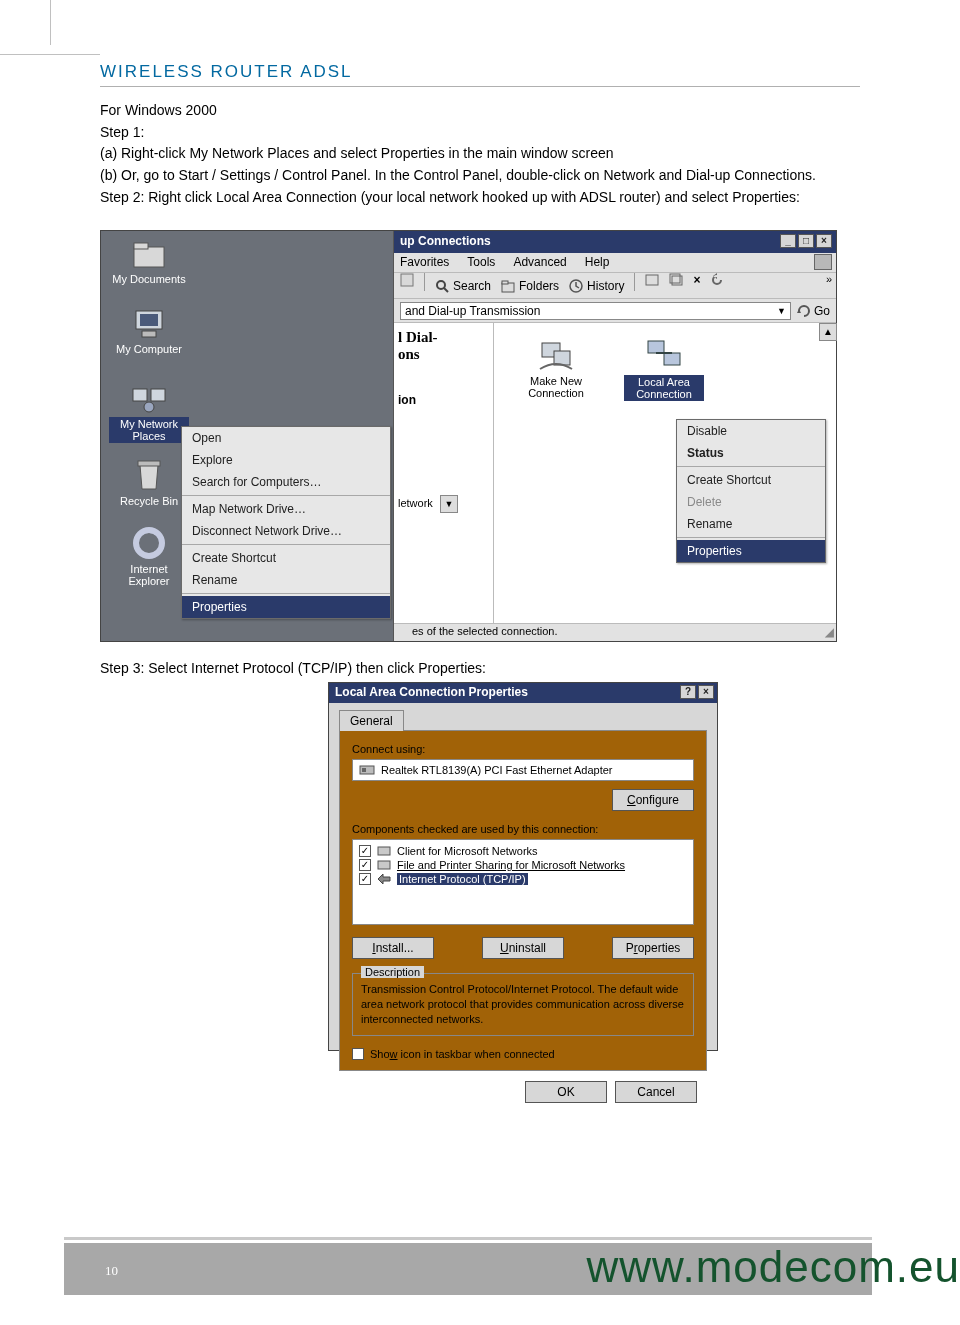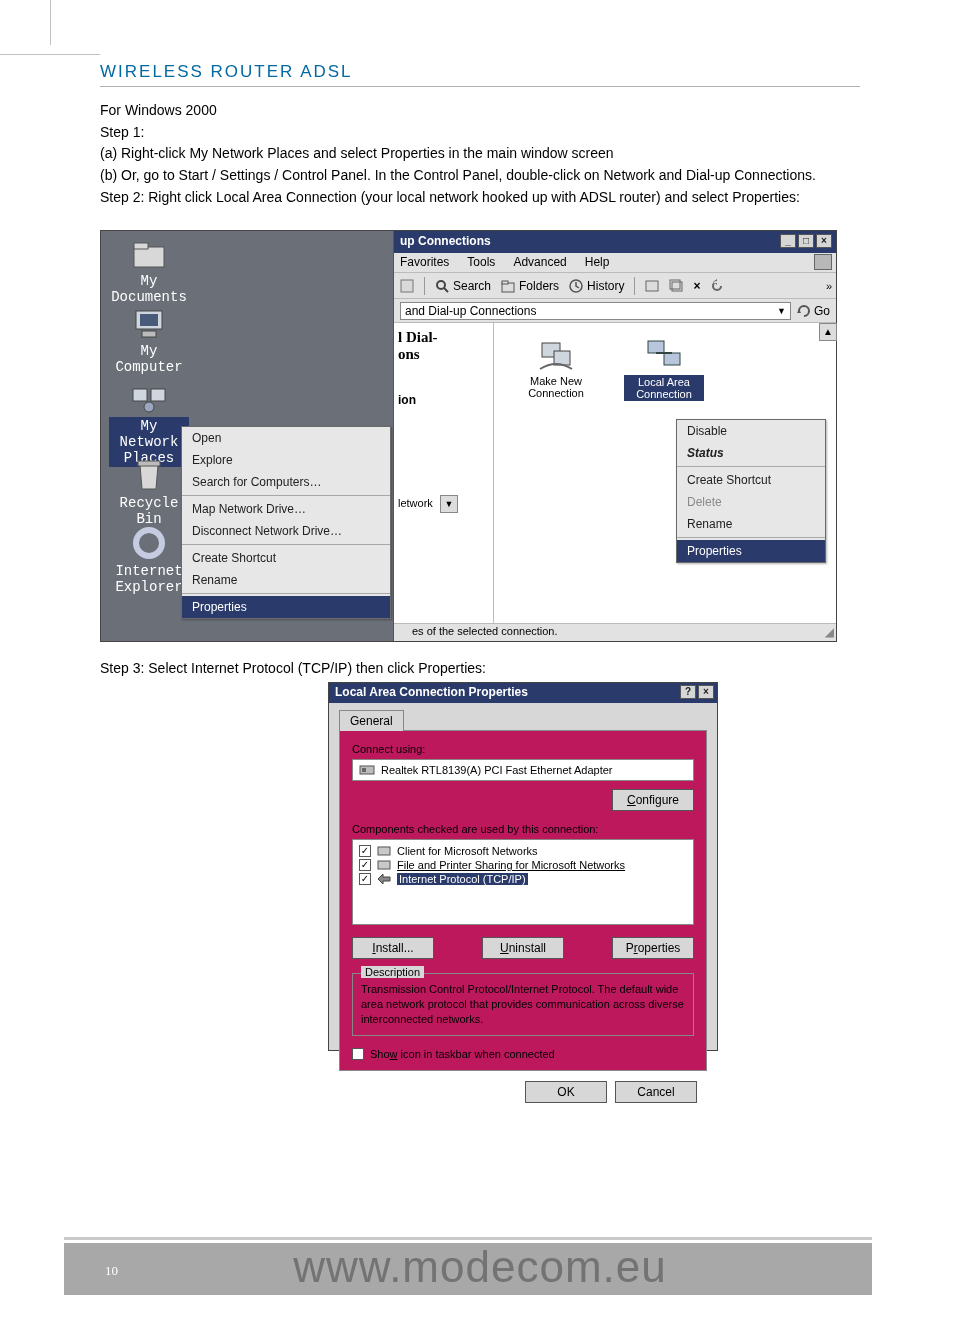--- a/index.html
+++ b/index.html
@@ -22,41 +22,41 @@
     color: #0369a1;
   }
   .title-underline { position: absolute; top: 86px; left: 100px; width: 760px; height: 1px; background: #b0b0b0; }
   .body-text { position: absolute; left: 100px; width: 760px; font-size: 14px; line-height: 1.55; }
   .t1 { top: 100px; }
   .step3 { top: 658px; }
 
   
   .sshot1 { position: absolute; top: 230px; left: 100px; width: 737px; height: 412px; border: 1px solid #444; }
   .desktop { position: absolute; top: 0; left: 0; width: 292px; height: 100%; background: #6b7078; }
-  .dicon { position: absolute; width: 80px; text-align: center; color: #fff; font-size: 14px; font-family: Liberation Mono, monospace; }
+  .dicon { position: absolute; width: 80px; text-align: center; color: #fff; font-size: 11px; }
   .dicon .gly { display: block; margin: 0 auto 4px; }
   .di-mydocs { top: 10px; left: 8px; }
   .di-mycomp { top: 78px; left: 8px; }
   .di-mynet  { top: 152px; left: 8px; }
   .di-recy   { top: 228px; left: 8px; }
   .di-ie     { top: 296px; left: 8px; }
   .di-mynet .lbl { background: #2a3a6a; padding: 1px 3px; display: inline-block; }
 
   .ctxmenu { position: absolute; top: 195px; left: 80px; width: 210px; background: #e7e7e7; border: 1px solid #6a6a6a; font-size: 12px; box-shadow: 1px 1px 2px rgba(0,0,0,.3); }
   .ctxmenu .mi { padding: 4px 10px; color: #222; }
   .ctxmenu hr { border: none; border-top: 1px solid #a8a8a8; margin: 2px 0; }
   .ctxmenu .mi.sel { background: #2a3a6a; color: #fff; }
 
   .expwin { position: absolute; top: 0; left: 292px; right: 0; bottom: 0; background: #e2e2e2; border-left: 1px solid #555; }
   .titlebar { height: 22px; background: #2a3a6a; color: #fff; font-size: 12px; font-weight: bold; padding: 3px 6px; position: relative; }
   .winbtns { position: absolute; right: 4px; top: 3px; display: flex; gap: 2px; }
   .winbtn { width: 16px; height: 14px; background: #d6d6d6; border: 1px solid #555; font-size: 10px; text-align: center; line-height: 12px; font-weight: bold; color: #222; }
   .menubar { height: 20px; background: #e2e2e2; font-size: 12px; padding: 2px 6px; display: flex; gap: 18px; border-bottom: 1px solid #bbb; position: relative; }
   .menubar .logo { position: absolute; right: 4px; top: 1px; width: 18px; height: 16px; background: #b8b8b8; border: 1px solid #666; }
-  .toolbar { height: 26px; background: #e2e2e2; border-bottom: 1px solid #bbb; display: flex; align-items: center; gap: 10px; padding: 0 6px; font-size: 12px; position: relative; }
+  .toolbar { height: 26px; background: #e2e2e2; border-bottom: 1px solid #bbb; display: flex; gap: 10px; padding: 0 6px; font-size: 12px; position: relative; }
   .tbtn { display: flex; align-items: center; gap: 4px; }
   .tsep { width: 1px; height: 18px; background: #999; }
   .chev { position: absolute; right: 4px; font-size: 11px; }
   .addrbar { height: 24px; background: #e2e2e2; border-bottom: 1px solid #bbb; display: flex; align-items: center; padding: 0 6px; font-size: 12px; gap: 6px; }
   .addrfield { flex: 1; background: #fff; border: 1px solid #888; height: 18px; padding: 1px 4px; display: flex; align-items: center; justify-content: space-between; }
   .addrfield .dd { font-size: 9px; }
   .gobtn { display: flex; align-items: center; gap: 3px; }
 
   .expbody { position: absolute; top: 92px; left: 0; right: 0; bottom: 18px; background: #fff; display: flex; }
   .leftpane { width: 100px; border-right: 1px solid #bbb; padding: 6px 4px; font-size: 12px; }
@@ -69,51 +69,51 @@
   .c-make { left: 22px; }
   .c-lac  { left: 130px; }
   .c-lac .lbl { background: #2a3a6a; color: #fff; padding: 1px 3px; display: inline-block; }
   .scroll-up { position: absolute; top: 0; right: -1px; width: 18px; height: 18px; background: #ddd; border: 1px solid #888; text-align: center; font-size: 10px; line-height: 16px;}
   .statusbar { position: absolute; bottom: 0; left: 0; right: 0; height: 18px; background: #e2e2e2; border-top: 1px solid #bbb; font-size: 11px; padding: 1px 18px; }
   .grip { position: absolute; right: 2px; bottom: 2px; color: #888; font-size: 12px; }
 
   .ctxmenu2 { position: absolute; top: 188px; right: 10px; width: 150px; background: #e7e7e7; border: 1px solid #6a6a6a; font-size: 12px; box-shadow: 1px 1px 2px rgba(0,0,0,.3); }
   .ctxmenu2 .mi { padding: 4px 10px; color: #222; }
   .ctxmenu2 .mi.disabled { color: #8a8a8a; }
-  .ctxmenu2 .mi.bold { font-weight: bold; font-style: italic; }
+  .ctxmenu2 .mi.bold { font-weight: bold; }
   .ctxmenu2 hr { border: none; border-top: 1px solid #a8a8a8; margin: 2px 0; }
   .ctxmenu2 .mi.sel { background: #2a3a6a; color: #fff; font-weight: normal; }
 
   
   .sshot2 { position: absolute; top: 682px; left: 328px; width: 390px; height: 369px; border: 1px solid #444; background: #d7d7d7; font-size: 12px; }
   .dlg-title { height: 20px; background: #2a3a6a; color: #fff; font-weight: bold; font-size: 12px; padding: 2px 6px; position: relative; }
   .dlg-title .tbtns { position: absolute; right: 3px; top: 2px; display: flex; gap: 2px; }
   .dlg-body { padding: 6px 10px 10px; }
   .tabset .tab { display: inline-block; background: #d7d7d7; border: 1px solid #888; border-bottom: none; padding: 3px 10px; position: relative; top: 1px; }
-  .tabpane { border: 1px solid #888; background: #be185d; padding: 12px 12px 10px; }
+  .tabpane { border: 1px solid #888; background: #a16207; padding: 12px 12px 10px; }
   .grp { border: 1px solid #888; padding: 8px; position: relative; margin-top: 6px; }
   .grp-lbl { position: absolute; top: -8px; left: 8px; background: #d7d7d7; padding: 0 4px; font-size: 11px; }
   .field { background: #fff; border: 1px solid #888; padding: 3px 6px; display: flex; align-items: center; gap: 6px; }
   .btn { background: #d7d7d7; border: 1px solid #555; padding: 3px 0; text-align: center; font-size: 12px; min-width: 82px; }
   .btnrow { display: flex; justify-content: flex-end; margin-top: 8px; gap: 6px; }
   .complist { background: #fff; border: 1px solid #888; min-height: 86px; padding: 4px 6px; }
   .comp { display: flex; align-items: center; gap: 6px; font-size: 11px; padding: 1px 0; }
   .comp .cb { width: 12px; height: 12px; border: 1px solid #555; background: #fff; font-size: 10px; line-height: 10px; text-align: center; }
   .comp.sel .txt { background: #2a3a6a; color: #fff; padding: 0 2px; }
   .three-btns { display: flex; justify-content: space-between; margin-top: 12px; }
   .desc-text { font-size: 11px; line-height: 1.35; }
   .chkrow { display: flex; align-items: center; gap: 6px; margin-top: 12px; font-size: 11px; }
   .chkrow .cb { width: 12px; height: 12px; border: 1px solid #555; background: #fff; }
   .dlg-bottom { display: flex; justify-content: flex-end; gap: 8px; padding: 10px 10px 0; }
 
   
   .footer-line { position: absolute; bottom: 85px; left: 64px; width: 808px; height: 3px; background: #c9c9c9; }
   .footer-bar  { position: absolute; bottom: 30px; left: 64px; width: 808px; height: 52px; background: #a8a8a8; }
   .page-num { position: absolute; left: 105px; bottom: 46px; color: #fff; font-size: 13px; font-family: "Trebuchet MS"; }
-  .footer-url { position: absolute; left: 0; right: 0; bottom: 33px; text-align: center; color: #737373; font-size: 44px; font-family: "Trebuchet MS", sans-serif; letter-spacing: 1px; }
+  .footer-url { position: absolute; left: 0; right: 0; bottom: 33px; text-align: right; color: #14532d; font-size: 44px; font-family: "Trebuchet MS", sans-serif; letter-spacing: 1px; }
 
   .u { text-decoration: underline; }
   .gicon { width: 14px; height: 14px; display: inline-block; }
 </style>
 </head>
 <body>
 
 <div class="top-line-v"></div>
 <div class="top-line-h"></div>
 
@@ -234,21 +234,21 @@
           <rect x="1" y="1" width="10" height="9" fill="none" stroke="#666"></rect>
         </svg>
       <span style="font-weight:bold;">×</span>
       <svg class="gicon">
           <path d="M12 7 A5 5 0 1 1 7 2 L7 0 L3 3 L7 6 L7 4 A3 3 0 1 0 10 7 Z" fill="#666"></path>
         </svg>
       <span class="chev">»</span>
     </div>
     <div class="addrbar">
       <div class="addrfield">
-        <span>and Dial-up Connections</span>
+        <span>and Dial-up Transmission</span>
         <span class="dd">▼</span>
       </div>
       <div class="gobtn">
         <svg class="gicon">
             <path d="M2 7 A5 5 0 1 1 7 12" fill="none" stroke="#555" stroke-width="2"></path>
             <path d="M0 9 L4 9 L2 5 Z" fill="#555"></path>
           </svg>
         <span>Go</span>
       </div>
     </div>

